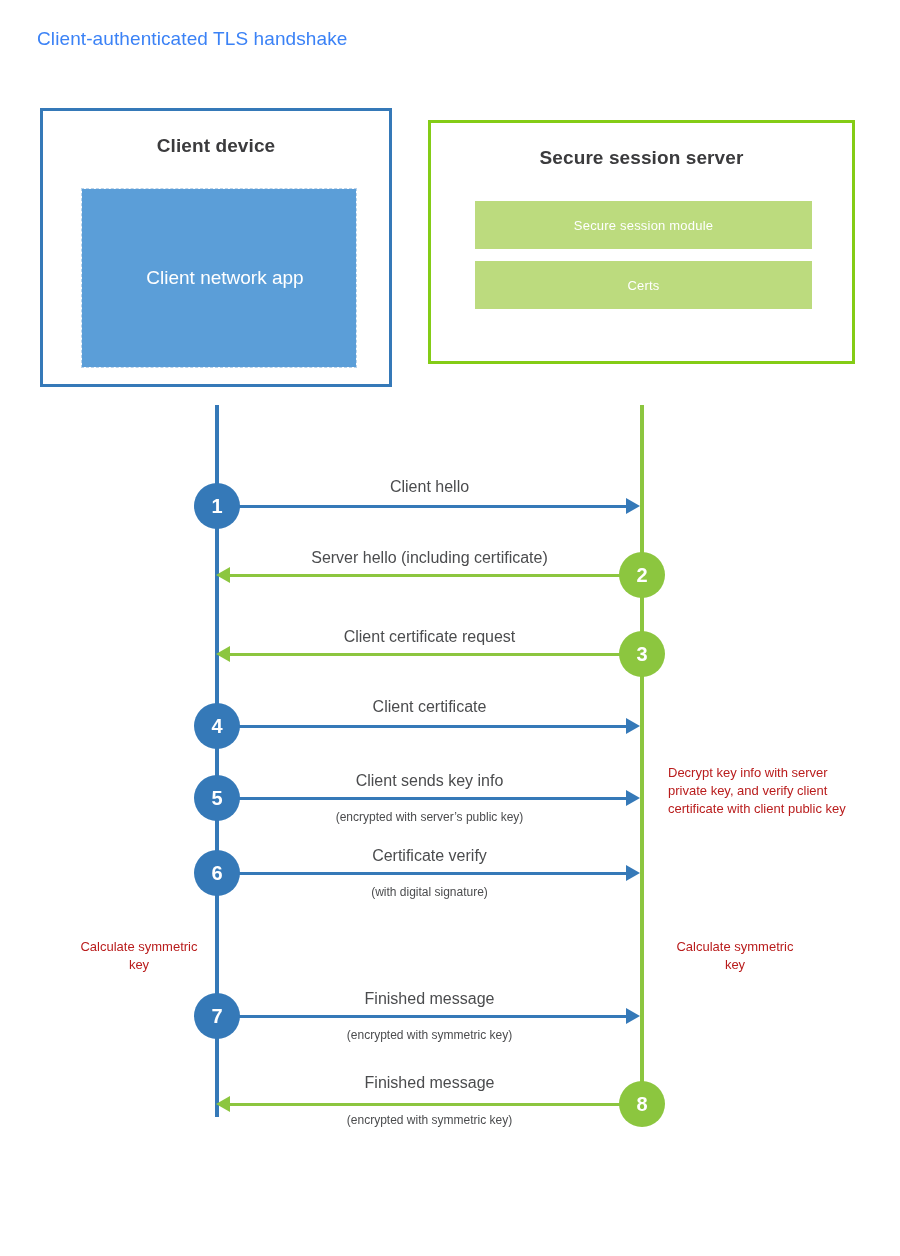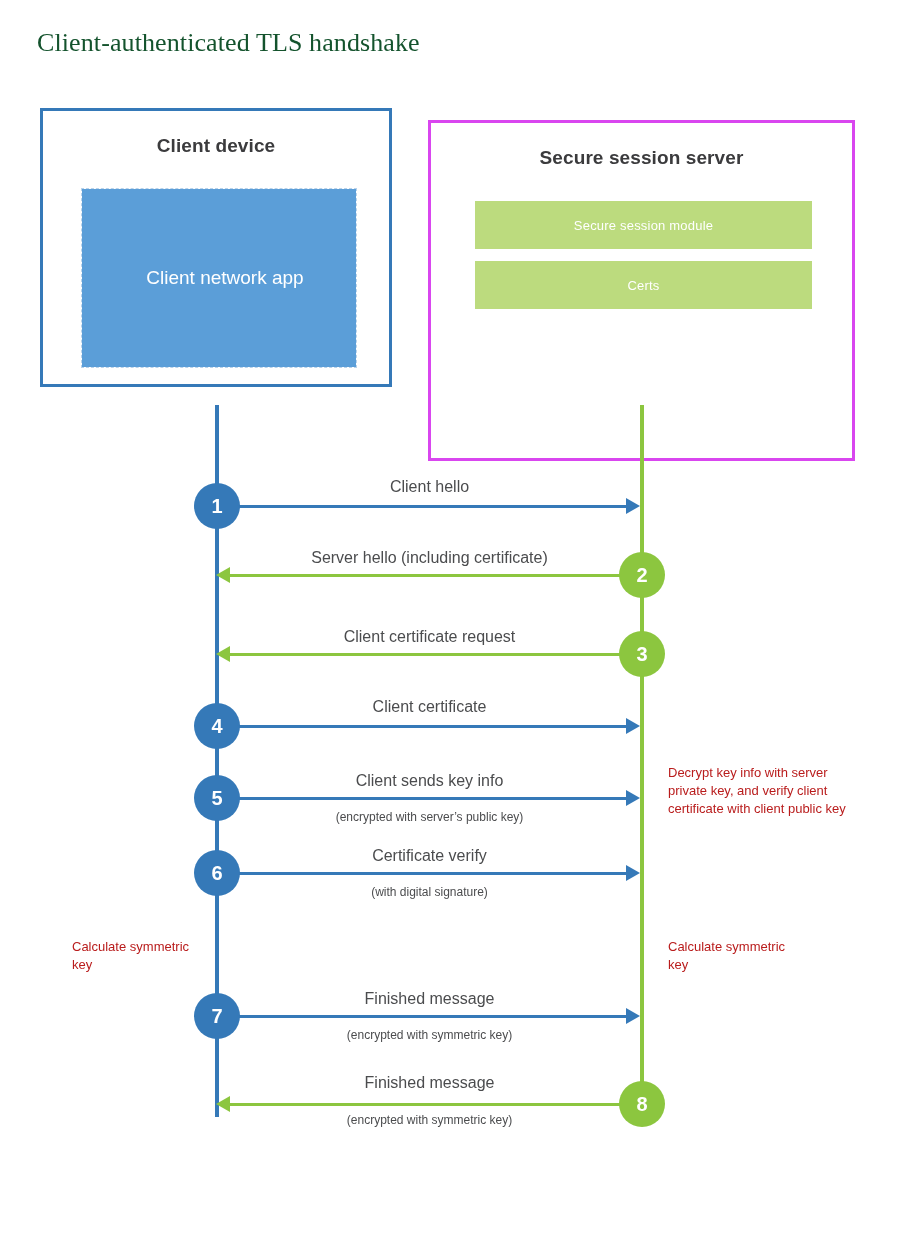--- a/index.html
+++ b/index.html
@@ -13,47 +13,46 @@
     position: relative;
     font-family: "Liberation Sans", sans-serif;
     color: #58595b;
     overflow: hidden;
   }
 
   #page-title {
     position: absolute;
     left: 37px;
     top: 28px;
-    font-size: 26px;
+    font-size: 19px;
     font-weight: 300;
-    color: #14532d;
+    color: #3b82f6;
     letter-spacing: 0.1px;
     white-space: nowrap;
-    font-family: Liberation Serif, serif;
   }
 
   
   .party-box {
     position: absolute;
     background: #ffffff;
     box-sizing: border-box;
   }
   #client-box {
     left: 40px;
     top: 108px;
     width: 352px;
     height: 279px;
     border: 3px solid #3579b8;
   }
   #server-box {
     left: 428px;
     top: 120px;
     width: 427px;
-    height: 341px;
-    border: 3px solid #d946ef;
+    height: 244px;
+    border: 3px solid #84cc16;
   }
   .party-title {
     text-align: center;
     font-size: 19px;
     font-weight: bold;
     color: #3b3b3d;
     margin-top: 24px;
     letter-spacing: 0.1px;
   }
 
@@ -177,21 +176,21 @@
   }
 
   
   .side-note {
     position: absolute;
     font-size: 13px;
     line-height: 1.4;
     color: #b91c1c;
   }
   .side-note.right-note { text-align: left; }
-  .side-note.left-note  { text-align: left; }
+  .side-note.left-note  { text-align: center; }
 </style>
 </head>
 <body>
 
 <div id="page-title">Client-authenticated TLS handshake</div>
 
 <div class="party-box" id="client-box">
   <div class="party-title">Client device</div>
   <div id="client-app-block">Client network app</div>
 </div>

